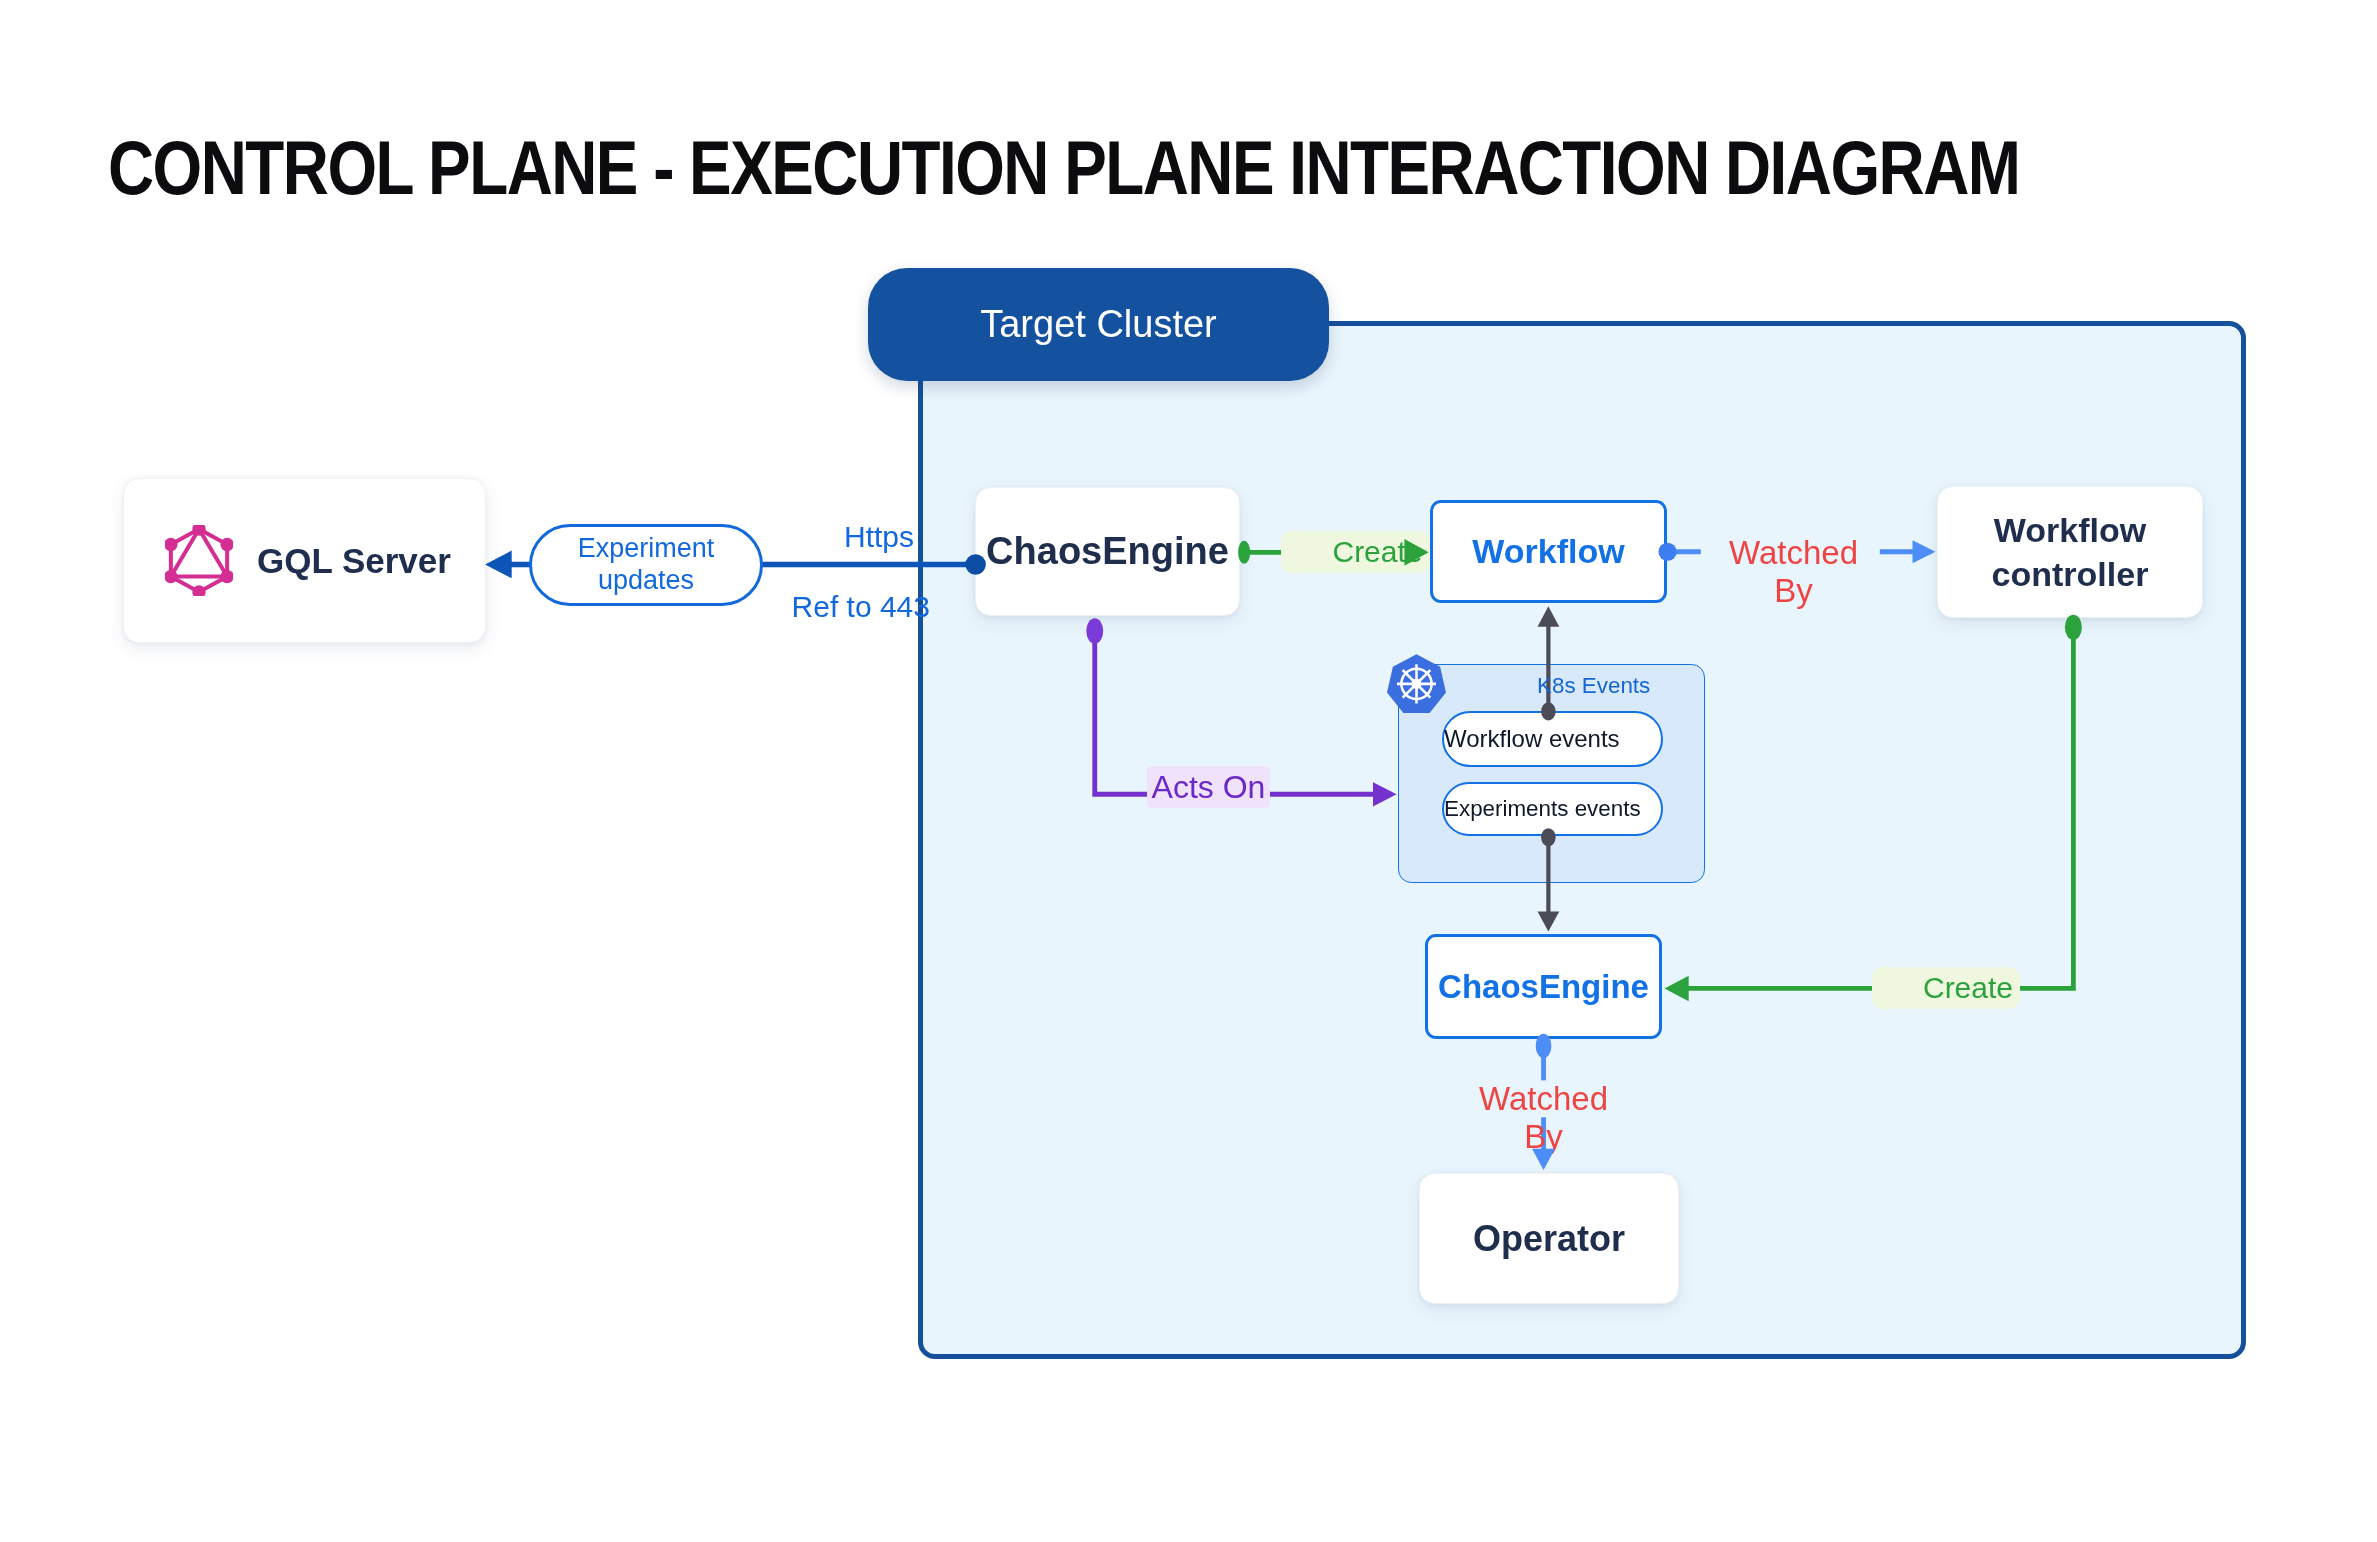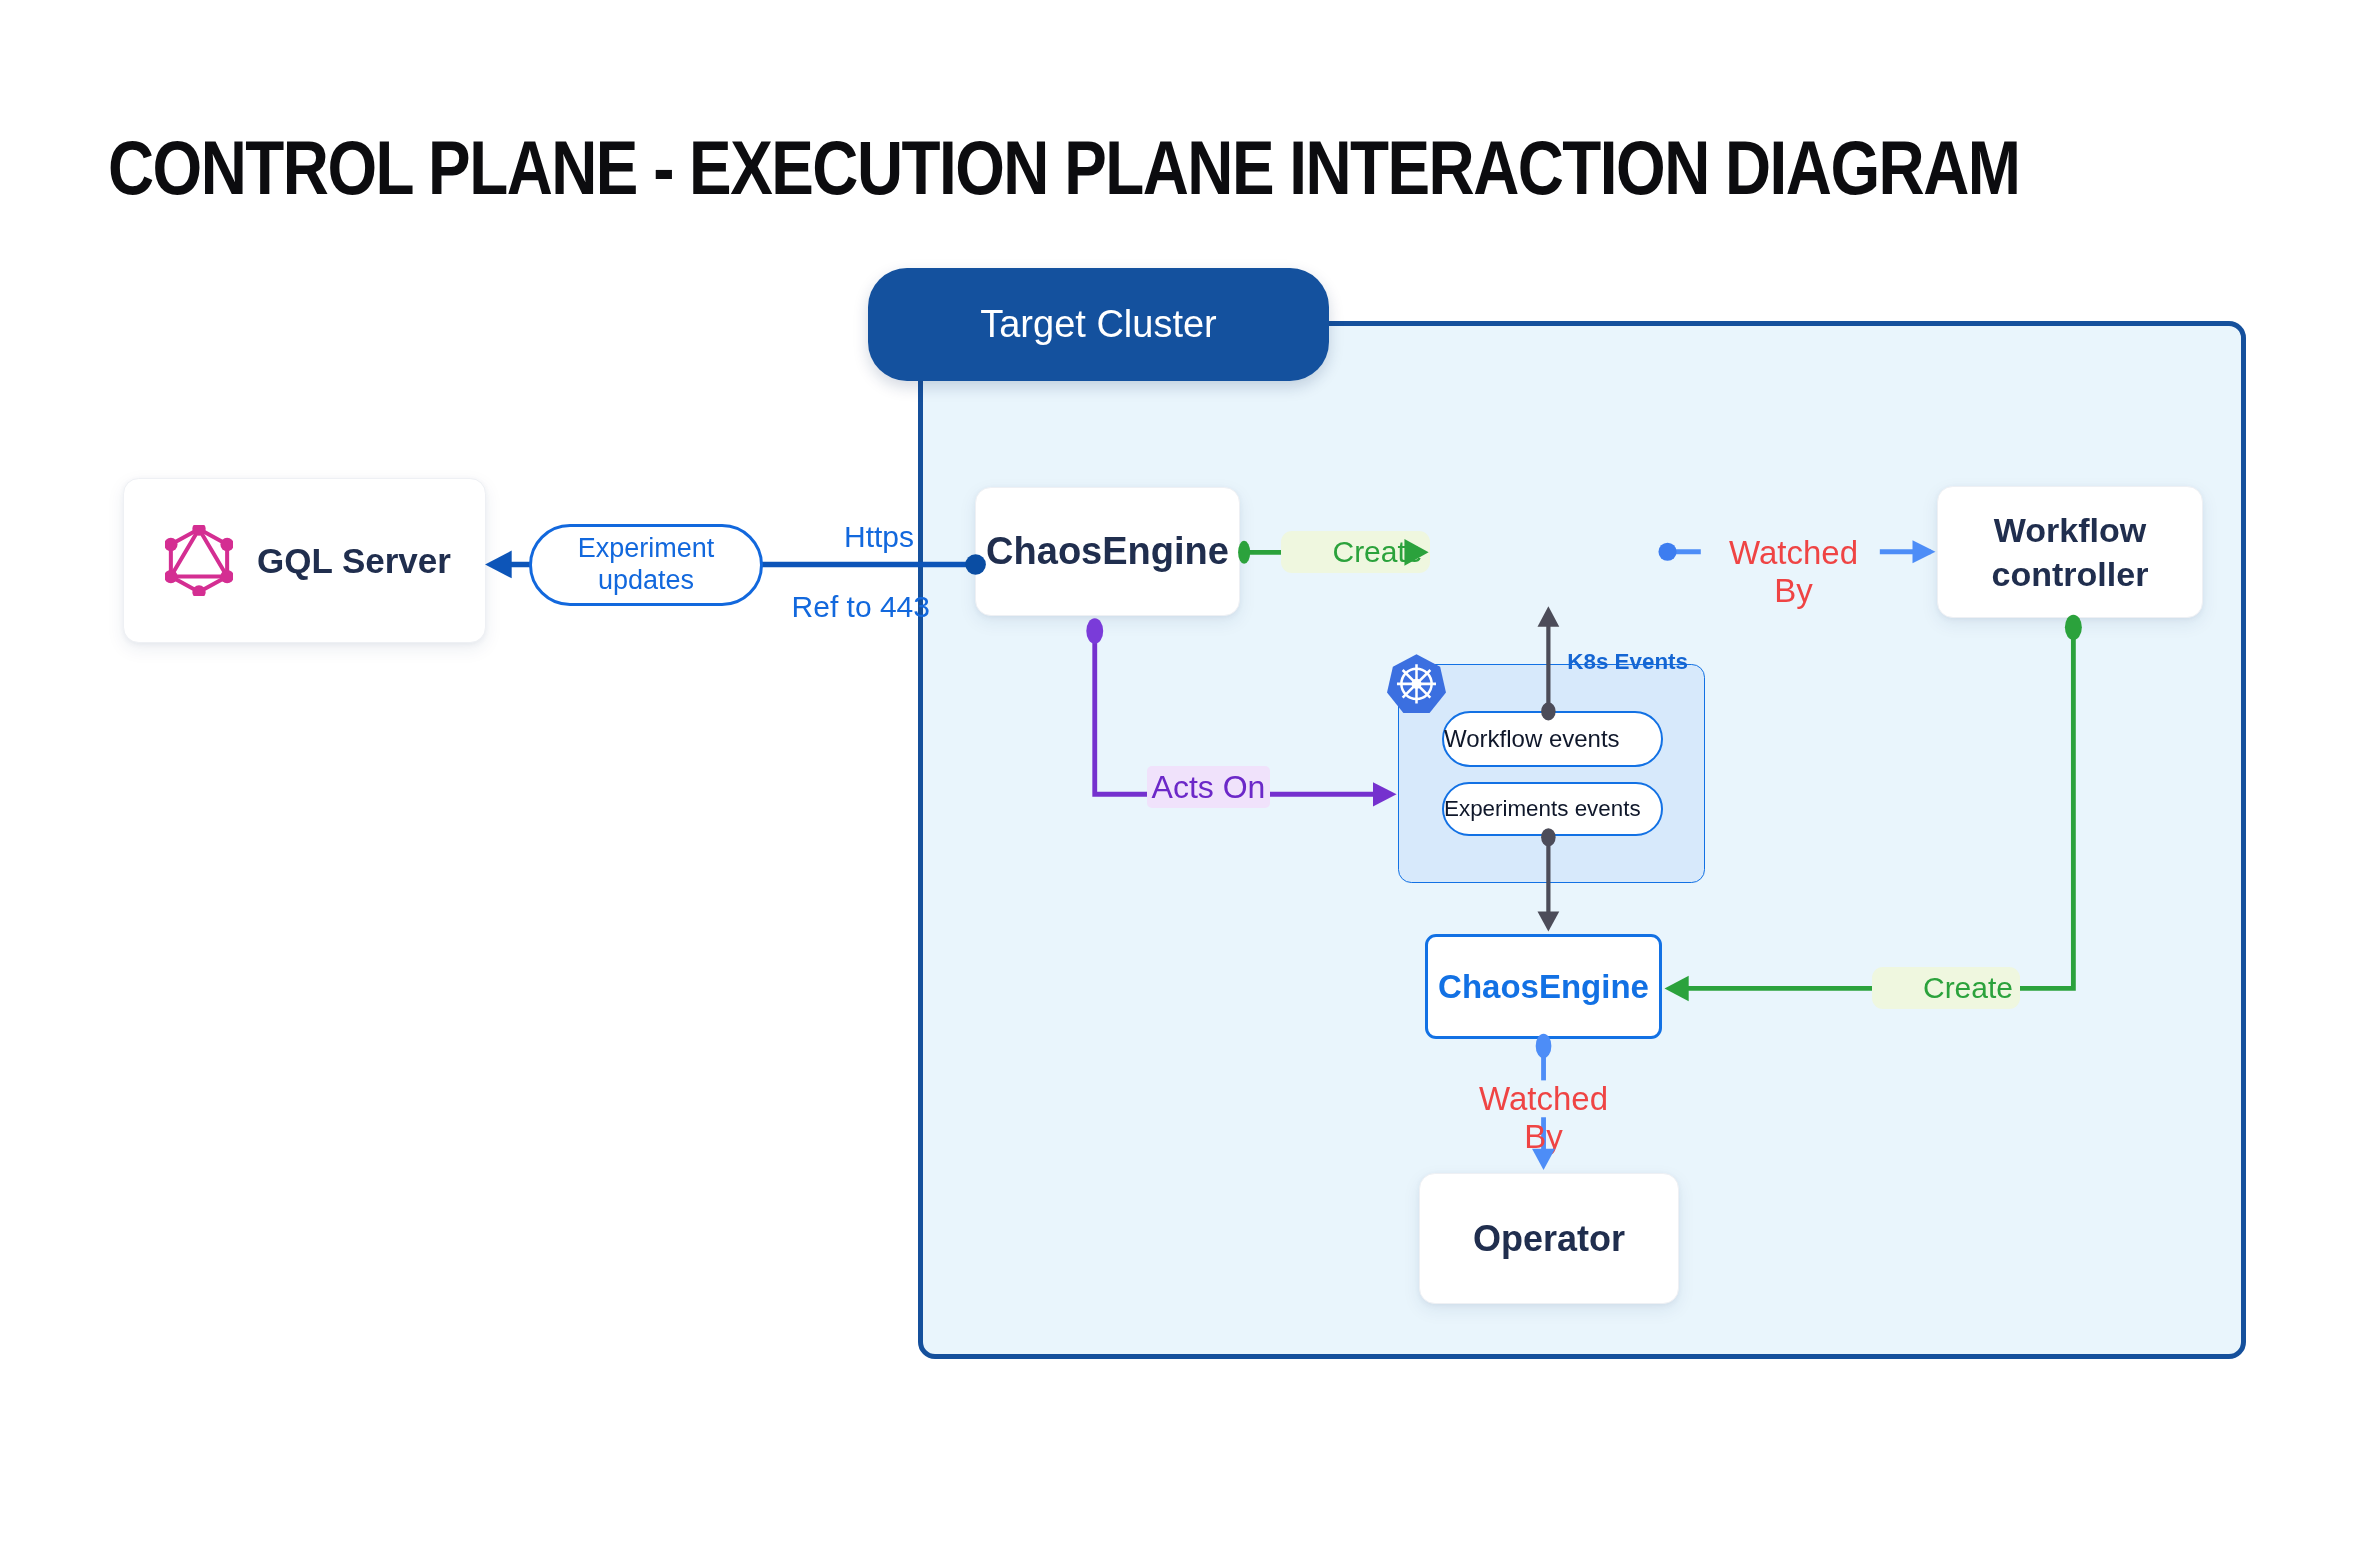--- a/index.html
+++ b/index.html
@@ -40,21 +40,21 @@
   #workflow-box{left:1430px;top:500px;width:237px;height:103px;font-size:34px;}
   #wfcontroller-box{left:1937px;top:486px;width:266px;height:132px;font-size:34px;line-height:1.3;}
   #wfcontroller-box .wrap{width:200px;}
   #chaos-box{left:1425px;top:934px;width:237px;height:105px;font-size:33px;}
   #operator-box{left:1419px;top:1173px;width:260px;height:131px;font-size:36px;}
   
   #k8s-box{
     left:1398px;top:664px;width:307px;height:219px;background:#D7E9FB;
     border:1.8px solid #1271E4;border-radius:13.3px;box-sizing:border-box;z-index:0;
   }
-  #k8s-label{left:1537px;top:649px;width:151px;text-align:right;font-size:22.4px;font-weight:700;color:#1566D3;z-index:3;}
+  #k8s-label{left:1537px;top:673px;width:151px;font-size:22.4px;font-weight:400;color:#1566D3;z-index:3;}
   .event-pill{
     position:absolute;background:#fff;border:2.4px solid #1271E4;border-radius:28px;box-sizing:border-box;
     display:flex;align-items:center;justify-content:flex-start;color:#0f172a;font-weight:500;z-index:2;
   }
   #wf-events-pill{left:1442px;top:711px;width:221px;height:56px;font-size:24px;}
   #exp-events-pill{left:1442px;top:782px;width:221px;height:54px;font-size:22.4px;}
   
   #exp-pill{
     left:529px;top:524px;width:234px;height:82px;background:#fff;border:3px solid #1268DD;
     border-radius:41px;box-sizing:border-box;display:flex;align-items:center;justify-content:center;
@@ -119,20 +119,23 @@
           <circle cx="8" cy="29" r="10"></circle>
       </g>
     </svg>
     <span>GQL Server</span>
   </div>
 
   <div id="subscriber-box" class="abs card">
     <span>ChaosEngine</span>
   </div>
 
+  <div id="workflow-box" class="abs blue-node">
+    <span>Workflow</span>
+  </div>
 
   <div id="wfcontroller-box" class="abs card">
     <span class="wrap">Workflow controller</span>
   </div>
 
   <div id="operator-box" class="abs card">
     <span>Operator</span>
   </div>
 
   <div id="chaos-box" class="abs blue-node">

